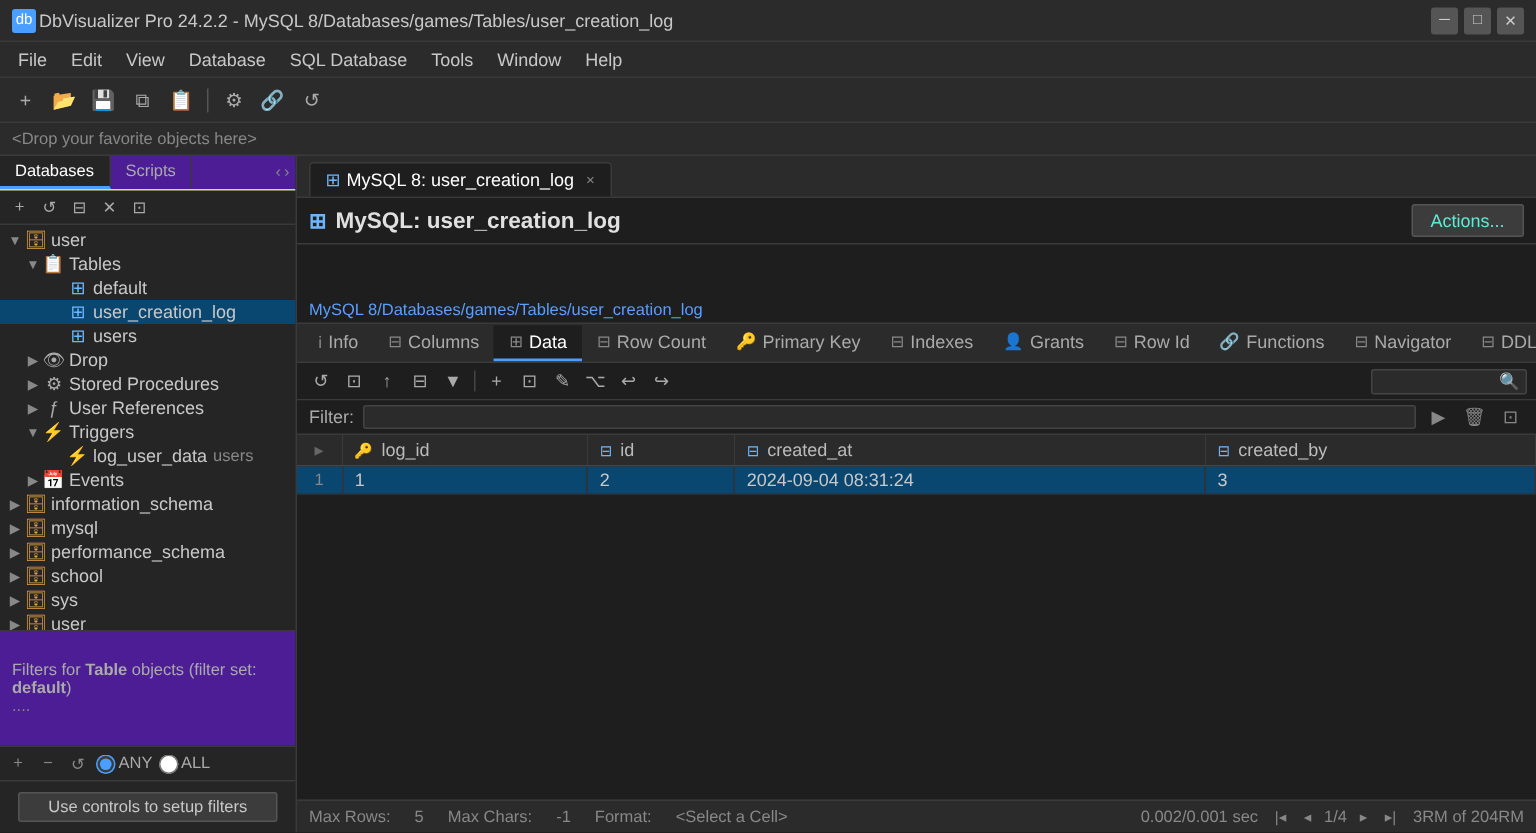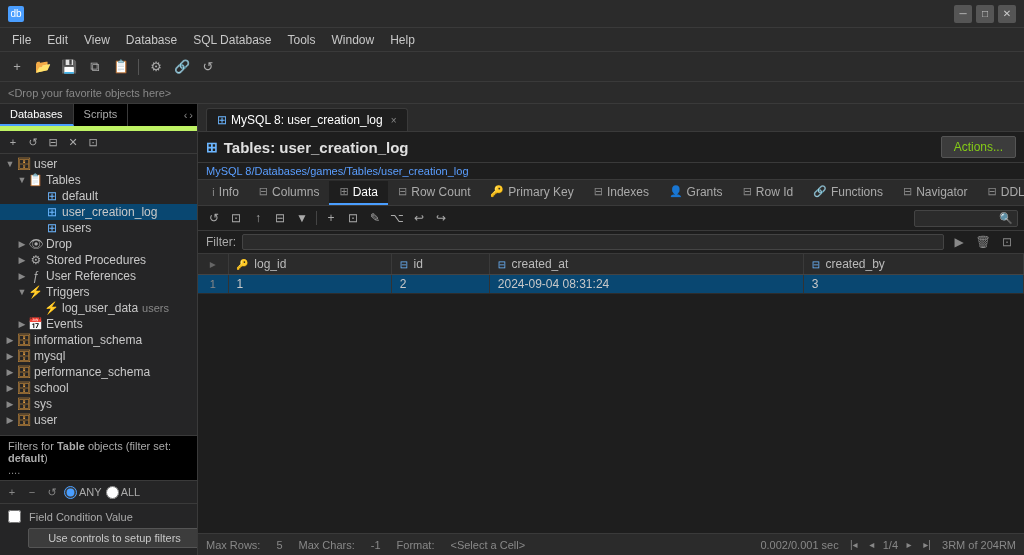--- a/index.html
+++ b/index.html
@@ -21,63 +21,63 @@
     #toolbar { background: #2b2b2b; height: 30px; display: flex; align-items: center; padding: 0 6px; gap: 4px; border-bottom: 1px solid #3a3a3a; }
     .toolbar-btn { width: 22px; height: 22px; background: transparent; border: none; color: #aaa; cursor: pointer; font-size: 13px; display: flex; align-items: center; justify-content: center; border-radius: 2px; }
     .toolbar-sep { width: 1px; height: 16px; background: #555; margin: 0 2px; }
     #favorites-bar { background: #2b2b2b; height: 22px; display: flex; align-items: center; padding: 0 8px; border-bottom: 1px solid #3a3a3a; font-size: 11px; color: #888; }
 
     
     #main { display: flex; height: calc(555px - 28px - 24px - 30px - 22px); }
 
     
     #sidebar { width: 198px; background: #252526; border-right: 1px solid #3a3a3a; display: flex; flex-direction: column; overflow: hidden; }
-    #sidebar-tabs { display: flex; border-bottom: 5px solid #bef264; background: #000000; }
+    #sidebar-tabs { display: flex; border-bottom: 1px solid #bef264; background: #4c1d95; }
     .sidebar-tab { padding: 4px 10px; font-size: 11px; cursor: pointer; color: #aaa; border-right: 1px solid #3a3a3a; }
     .sidebar-tab.active { color: #fff; background: #252526; border-bottom: 2px solid #4a9eff; }
     .sidebar-tab-nav { display: flex; align-items: center; gap: 2px; padding: 4px 4px; margin-left: auto; }
     .sidebar-tab-nav span { font-size: 11px; color: #888; cursor: pointer; }
 
     #sidebar-toolbar { display: flex; align-items: center; padding: 2px 4px; border-bottom: 1px solid #3a3a3a; gap: 2px; }
     .sb-btn { width: 18px; height: 18px; background: transparent; border: none; color: #aaa; cursor: pointer; font-size: 11px; display: flex; align-items: center; justify-content: center; border-radius: 2px; }
 
     #sidebar-tree { flex: 1; overflow-y: auto; overflow-x: hidden; padding: 2px 0; }
     #sidebar-tree::-webkit-scrollbar { width: 6px; }
     #sidebar-tree::-webkit-scrollbar-track { background: #252526; }
     #sidebar-tree::-webkit-scrollbar-thumb { background: #555; }
 
     .tree-item { display: flex; align-items: center; padding: 1px 0; cursor: pointer; white-space: nowrap; }
     .tree-item.selected { background: #094771; }
     .tree-arrow { display: inline-block; width: 12px; font-size: 9px; color: #888; text-align: center; }
     .tree-icon { display: inline-block; width: 16px; font-size: 12px; text-align: center; margin-right: 2px; }
     .tree-label { font-size: 12px; }
 
-    #sidebar-filter { padding: 4px 8px; border-top: 1px solid #3a3a3a; background: #000000; font-size: 11px; color: #aaa; }
+    #sidebar-filter { padding: 20px 8px; border-top: 1px solid #3a3a3a; background: #4c1d95; font-size: 11px; color: #aaa; }
     #filter-controls { display: flex; align-items: center; gap: 4px; padding: 3px 4px; border-top: 1px solid #3a3a3a; }
     .filter-btn { width: 16px; height: 16px; background: transparent; border: none; color: #888; font-size: 11px; cursor: pointer; }
     .radio-group { display: flex; align-items: center; gap: 4px; }
     .radio-item { display: flex; align-items: center; gap: 2px; font-size: 11px; color: #aaa; cursor: pointer; }
     #filter-setup { padding: 4px 8px; border-top: 1px solid #3a3a3a; }
     #filter-setup-label { display: flex; align-items: center; gap: 4px; font-size: 11px; color: #aaa; padding: 2px 0; }
-    #use-controls-btn { margin: 3px 20px; padding: 3px 8px; background: #3c3c3c; border: 1px solid #555; color: #c8c8c8; font-size: 11px; cursor: pointer; border-radius: 2px; width: calc(100% - 8px); }
+    #use-controls-btn { margin: 3px 4px; padding: 3px 8px; background: #3c3c3c; border: 1px solid #555; color: #c8c8c8; font-size: 11px; cursor: pointer; border-radius: 2px; width: calc(100% - 8px); }
 
     
     #content { flex: 1; display: flex; flex-direction: column; overflow: hidden; }
     #tab-bar { background: #2b2b2b; height: 28px; display: flex; align-items: flex-end; border-bottom: 1px solid #3a3a3a; padding-left: 8px; }
     .tab { display: flex; align-items: center; gap: 4px; padding: 4px 10px; font-size: 12px; cursor: pointer; color: #aaa; border: 1px solid transparent; border-bottom: none; border-radius: 3px 3px 0 0; margin-right: 2px; }
     .tab.active { background: #1e1e1e; color: #fff; border-color: #3a3a3a; }
     .tab .tab-icon { font-size: 12px; color: #6cb6ff; }
     .tab .close { font-size: 10px; color: #888; margin-left: 4px; cursor: pointer; }
 
     #content-header { padding: 4px 8px; background: #1e1e1e; display: flex; align-items: center; gap: 6px; border-bottom: 1px solid #3a3a3a; }
     #table-title { font-size: 15px; font-weight: bold; color: #e0e0e0; display: flex; align-items: center; gap: 6px; }
     #table-title-icon { color: #6cb6ff; font-size: 14px; }
-    #actions-btn { margin-left: auto; padding: 3px 12px; background: #3c3c3c; border: 1px solid #555; color: #84cc16; font-size: 12px; cursor: pointer; border-radius: 2px; }
-
-    #breadcrumb { padding: 2px 8px; background: #1e1e1e; font-size: 11px; color: #5a9eff; border-bottom: 1px solid #3a3a3a; }
+    #actions-btn { margin-left: auto; padding: 3px 12px; background: #3c3c3c; border: 1px solid #555; color: #5eead4; font-size: 12px; cursor: pointer; border-radius: 2px; }
+
+    #breadcrumb { padding: 2px 8px; background: #1e1e1e; font-size: 11px; color: #5a9eff; border-bottom: 1px solid #3a3a3a; margin-top: 36px; }
 
     #detail-tabs { display: flex; align-items: center; background: #2b2b2b; border-bottom: 1px solid #3a3a3a; padding: 0 4px; overflow-x: hidden; }
     .detail-tab { display: flex; align-items: center; gap: 4px; padding: 4px 10px; font-size: 12px; cursor: pointer; color: #aaa; border-bottom: 2px solid transparent; white-space: nowrap; }
     .detail-tab.active { color: #fff; border-bottom-color: #4a9eff; background: #1e1e1e; }
     .detail-tab .dt-icon { font-size: 11px; color: #888; }
 
     #data-toolbar { display: flex; align-items: center; padding: 2px 6px; border-bottom: 1px solid #3a3a3a; gap: 2px; background: #1e1e1e; }
     .dt-btn { width: 20px; height: 20px; background: transparent; border: none; color: #aaa; cursor: pointer; font-size: 12px; display: flex; align-items: center; justify-content: center; border-radius: 2px; }
     .dt-sep { width: 1px; height: 14px; background: #444; margin: 0 2px; }
     #search-box { margin-left: auto; display: flex; align-items: center; background: #2b2b2b; border: 1px solid #444; padding: 1px 4px; border-radius: 2px; }
@@ -107,20 +107,21 @@
     #status-right { margin-left: auto; display: flex; align-items: center; gap: 8px; }
     .status-nav { display: flex; align-items: center; gap: 4px; }
     .status-nav-btn { width: 14px; height: 14px; background: transparent; border: none; color: #888; cursor: pointer; font-size: 10px; }
   </style>
 </head>
 <body>
 
 <div id="title-bar">
   <div id="title-bar-left">
     <div id="title-bar-app-icon">db</div>
+    <span id="title-bar-title">DbVisualizer Pro 24.2.2 - MySQL 8/Databases/games/Tables/user_creation_log</span>
   </div>
   <div id="title-bar-controls">
     <button class="title-btn">─</button>
     <button class="title-btn">□</button>
     <button class="title-btn close">✕</button>
   </div>
 </div>
 
 <div id="menu-bar">
   <span class="menu-item">File</span>
@@ -290,42 +291,38 @@
           <input type="radio" name="filter-mode" checked="" style="accent-color: rgb(74, 158, 255);">
           <span>ANY</span>
         </label>
         <label class="radio-item">
           <input type="radio" name="filter-mode" style="accent-color: rgb(74, 158, 255);">
           <span>ALL</span>
         </label>
       </div>
     </div>
     <div id="filter-setup">
-      <div id="filter-setup-label">
-        <input type="checkbox" style="margin-right: 4px;">
-        <span>Field Condition Value</span>
-      </div>
       <button id="use-controls-btn">Use controls to setup filters</button>
     </div>
   </div>
 
   <div id="content">
 
     <div id="tab-bar">
       <div class="tab active">
         <span class="tab-icon">⊞</span>
         <span>MySQL 8: user_creation_log</span>
         <span class="close">×</span>
       </div>
     </div>
 
     <div id="content-header">
       <span id="table-title">
         <span id="table-title-icon">⊞</span>
-        <span>Tables: user_creation_log</span>
+        <span>MySQL: user_creation_log</span>
       </span>
       <button id="actions-btn">Actions...</button>
     </div>
 
     <div id="breadcrumb">MySQL 8/Databases/games/Tables/user_creation_log</div>
 
     <div id="detail-tabs">
       <div class="detail-tab">
         <span class="dt-icon">ℹ</span>
         <span>Info</span>

